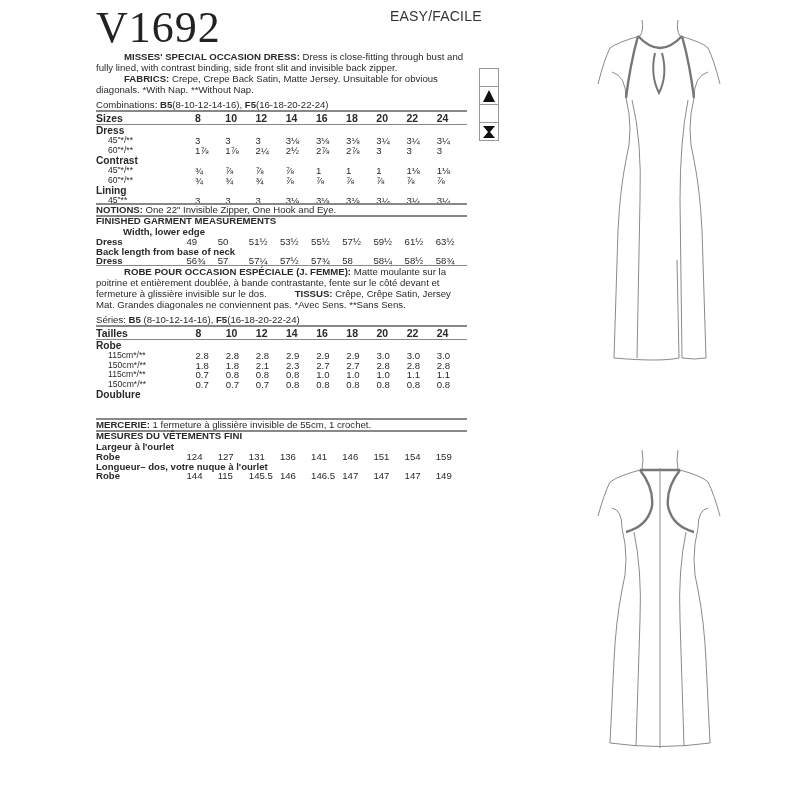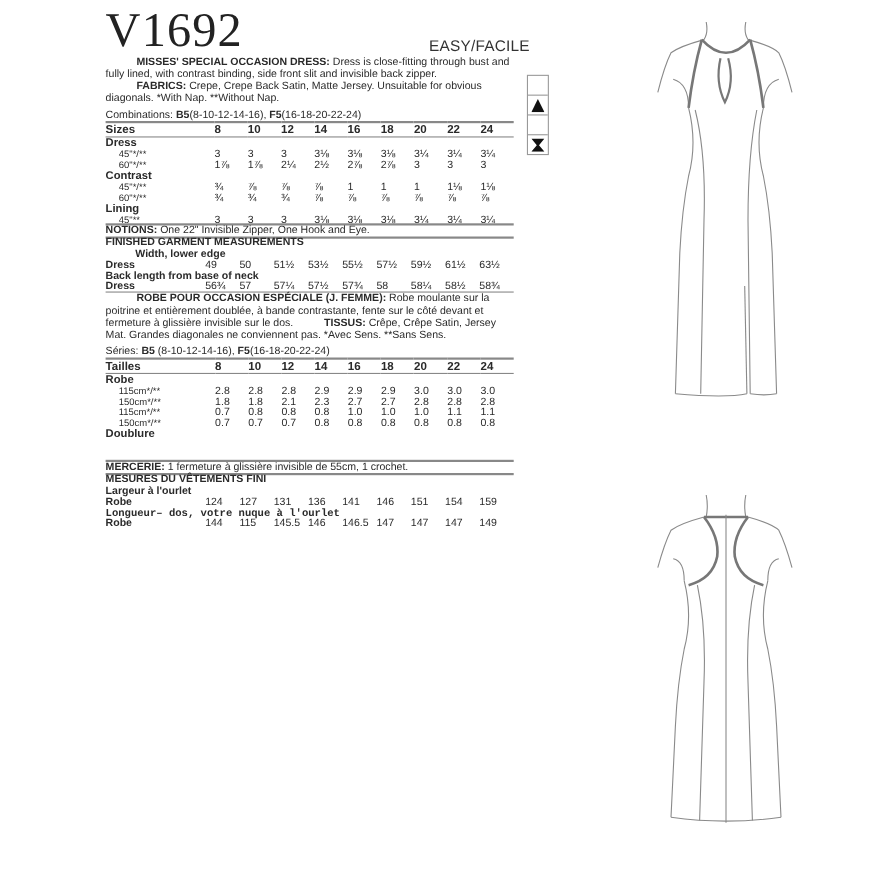--- a/index.html
+++ b/index.html
@@ -1,20 +1,20 @@
 <!DOCTYPE html>
 <html><head>
 <meta charset="utf-8">
 <style>
   html, body { margin:0; padding:0; background:#ffffff; }
   body { width:800px; height:800px; position:relative; overflow:hidden;
          font-family:"Liberation Sans", sans-serif; color:#2a2a2a; }
   .title { position:absolute; left:96px; top:2px; font-family:"Liberation Serif", serif;
            font-size:44px; letter-spacing:1px; color:#222; }
-  .difficulty { position:absolute; left:390px; top:33px; font-size:14px; color:#333; letter-spacing:0.2px; }
+  .difficulty { position:absolute; left:390px; top:8px; font-size:14px; color:#333; letter-spacing:0.2px; }
   .desc { position:absolute; left:96px; top:51px; width:372px; font-size:9.6px; line-height:11px; }
   .desc b { font-weight:bold;margin-left:28px; }
   .combos { position:absolute; left:96px; font-size:9.6px; }
   table.yt { position:absolute; left:96px; width:371px; border-collapse:collapse; font-size:9.6px; }
   table.yt td { padding:0; line-height:9.5px; text-align:left; white-space:nowrap; }
   table.yt td.lab { width:90px; }
   table.yt td.v { width:31px; }
   table.yt tr.head td { font-weight:bold; font-size:10.5px; line-height:12px; border-top:2px solid #888; border-bottom:1px solid #888; }
   table.yt tr.sec td { font-weight:bold; font-size:10.2px; line-height:11px; }
   table.yt tr.row td.lab { padding-left:12px; font-size:8.6px; }
@@ -165,21 +165,21 @@
         <td class="v">58</td>
         <td class="v">58¼</td>
         <td class="v">58½</td>
         <td class="v">58¾</td>
       </tr>
     </tbody>
   </table>
 <div class="rule thin" style="top:265px;"></div>
 
 <div class="desc" style="top:266px;">
-  <b>ROBE POUR OCCASION ESPÉCIALE (J. FEMME):</b><span> Robe moulante sur la poitrine et entièrement doublée, à bande contrastante, fente sur le côté devant et fermeture à glissière invisible sur le dos.</span><b>TISSUS:</b><span> Crêpe, Crêpe Satin, Jersey Mat. Grandes diagonales ne conviennent pas. *Avec Sens. **Sans Sens.</span>
+  <b>ROBE POUR OCCASION ESPÉCIALE (J. FEMME):</b><span> Matte moulante sur la poitrine et entièrement doublée, à bande contrastante, fente sur le côté devant et fermeture à glissière invisible sur le dos.</span><b>TISSUS:</b><span> Crêpe, Crêpe Satin, Jersey Mat. Grandes diagonales ne conviennent pas. *Avec Sens. **Sans Sens.</span>
 </div>
 
 <div class="combos" style="top:314px;">
   <span>Séries: </span><b>B5</b><span> (8-10-12-14-16), </span><b>F5</b><span>(16-18-20-22-24)</span>
 </div>
 
 <table class="yt" id="fr-yardage" style="top:325px;">
     <tbody>
       <tr class="head">
         <td class="lab">Tailles</td>
@@ -267,21 +267,21 @@
         <td class="v">131</td>
         <td class="v">136</td>
         <td class="v">141</td>
         <td class="v">146</td>
         <td class="v">151</td>
         <td class="v">154</td>
         <td class="v">159</td>
       </tr>
     </tbody>
   </table>
-<div class="line bold" style="top:461px;font-family:Liberation Mono, monospace;">Longueur– dos, votre nuque à l'ourlet</div>
+<div class="line bold" style="top:461px;">Longueur– dos, votre nuque à l'ourlet</div>
 <table class="yt" id="fr-length" style="top:471px;">
     <tbody>
       <tr class="row boldrow">
         <td class="lab" style="padding-left:0;font-size:9.6px">Robe</td>
         <td class="v">144</td>
         <td class="v">115</td>
         <td class="v">145.5</td>
         <td class="v">146</td>
         <td class="v">146.5</td>
         <td class="v">147</td>

